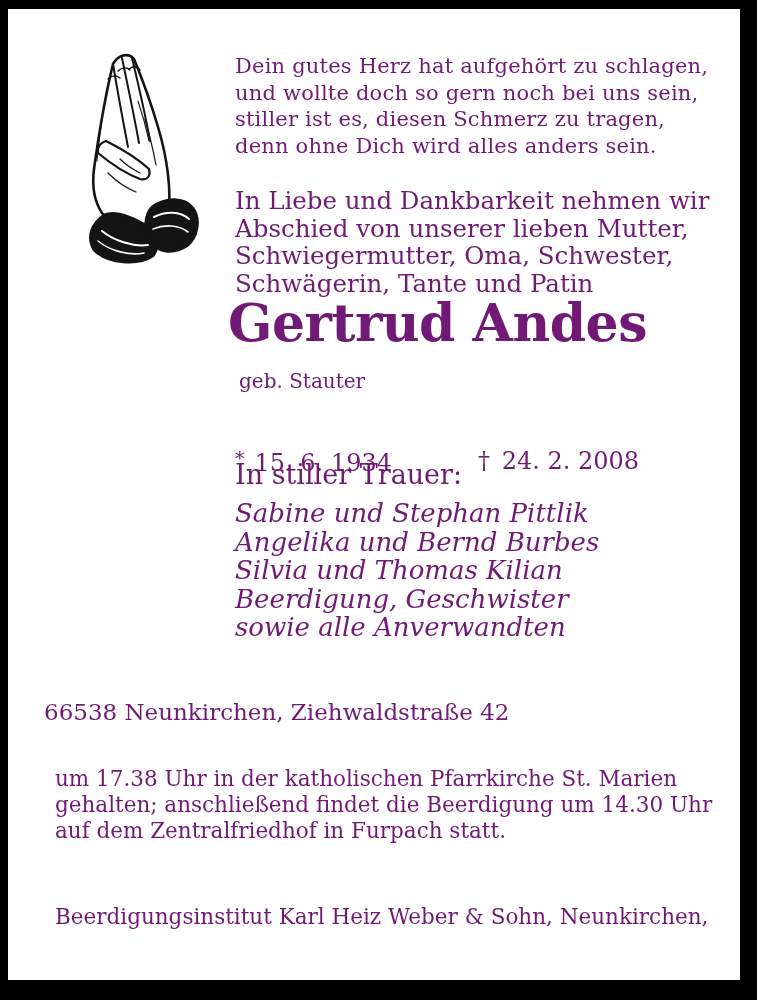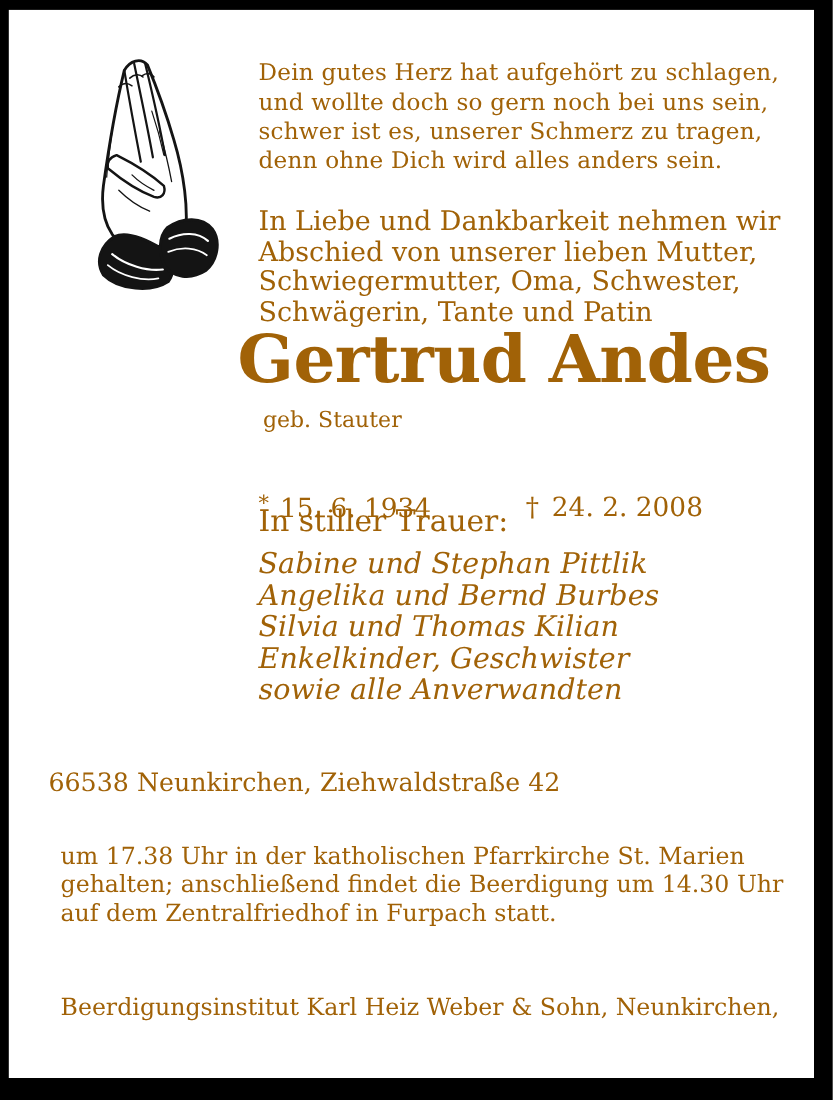--- a/index.html
+++ b/index.html
@@ -10,36 +10,36 @@
     position:relative;
     overflow:hidden;
   }
   .page{
     position:absolute;
     left:8px;top:9px;
     width:732px;height:971px;
     background:#fff;
   }
   .abs{position:absolute;}
-  .txt{color:#a16207;}
+  .txt{color:#701a75;}
   
   .poem{
     left:227px;top:44px;
     font-size:21px;line-height:26.5px;
     letter-spacing:0.2px;
   }
   
   .intro{
     left:227px;top:178px;
     font-size:24.5px;line-height:27.5px;
   }
   
   .deceased{
-    left:208px;top:283px;
-    font-size:60px;
+    left:220px;top:283px;
+    font-size:52px;
     font-weight:700;
     letter-spacing:-0.5px;
     white-space:nowrap;
   }
   .maiden{
     left:231px;top:360px;
     font-size:20px;
   }
   .dates{
     left:227px;top:390px;
@@ -114,21 +114,21 @@
       <path d="M102,158 C116,148 134,148 143,159 C151,170 148,188 137,197
                C123,206 107,203 100,193 C94,182 94,166 102,158 Z" fill="#141414"></path>
       <path d="M104,168 C116,162 130,162 139,170" stroke="#ffffff" stroke-width="2"></path>
       <path d="M103,180 C115,175 129,176 138,183" stroke="#ffffff" stroke-width="1.6"></path>
     </g>
   </svg>
 
   <div class="abs txt poem">
     <div class="line">Dein gutes Herz hat aufgehört zu schlagen,</div>
     <div class="line">und wollte doch so gern noch bei uns sein,</div>
-    <div class="line">schwer ist es, unserer Schmerz zu tragen,</div>
+    <div class="line">stiller ist es, diesen Schmerz zu tragen,</div>
     <div class="line">denn ohne Dich wird alles anders sein.</div>
   </div>
 
   <div class="abs txt intro">
     <div class="line">In Liebe und Dankbarkeit nehmen wir</div>
     <div class="line">Abschied von unserer lieben Mutter,</div>
     <div class="line">Schwiegermutter, Oma, Schwester,</div>
     <div class="line">Schwägerin, Tante und Patin</div>
   </div>
 
@@ -142,21 +142,21 @@
     <span class="death-date">
       <span class="death-symbol">† </span><span>24. 2. 2008</span>
     </span>
   </div>
 
   <div class="abs txt mourning-header">In stiller Trauer:</div>
   <div class="abs txt mourners">
     <div class="line">Sabine und Stephan Pittlik</div>
     <div class="line">Angelika und Bernd Burbes</div>
     <div class="line">Silvia und Thomas Kilian</div>
-    <div class="line">Enkelkinder, Geschwister</div>
+    <div class="line">Beerdigung, Geschwister</div>
     <div class="line">sowie alle Anverwandten</div>
   </div>
 
   <div class="abs txt address">66538 Neunkirchen, Ziehwaldstraße 42</div>
 
   <div class="abs txt service">
     <div class="line">um 17.38 Uhr in der katholischen Pfarrkirche St. Marien</div>
     <div class="line">gehalten; anschließend findet die Beerdigung um 14.30 Uhr</div>
     <div class="line">auf dem Zentralfriedhof in Furpach statt.</div>
   </div>

